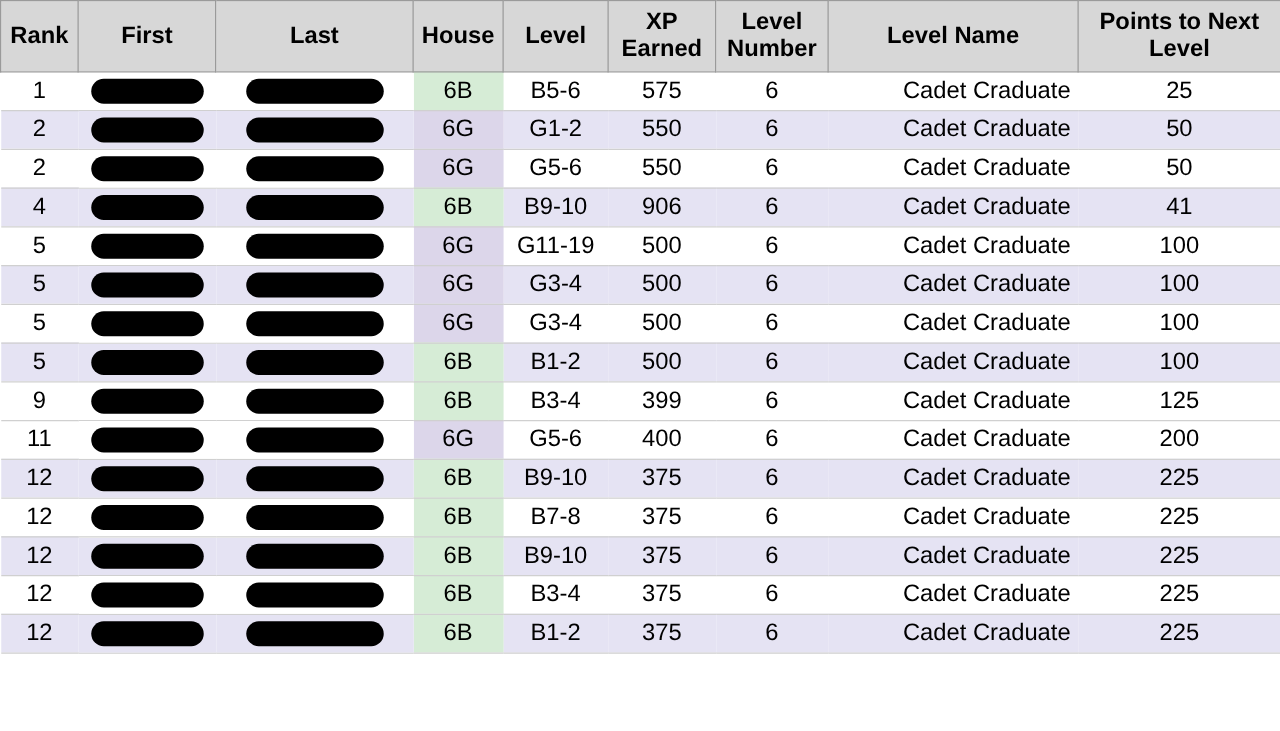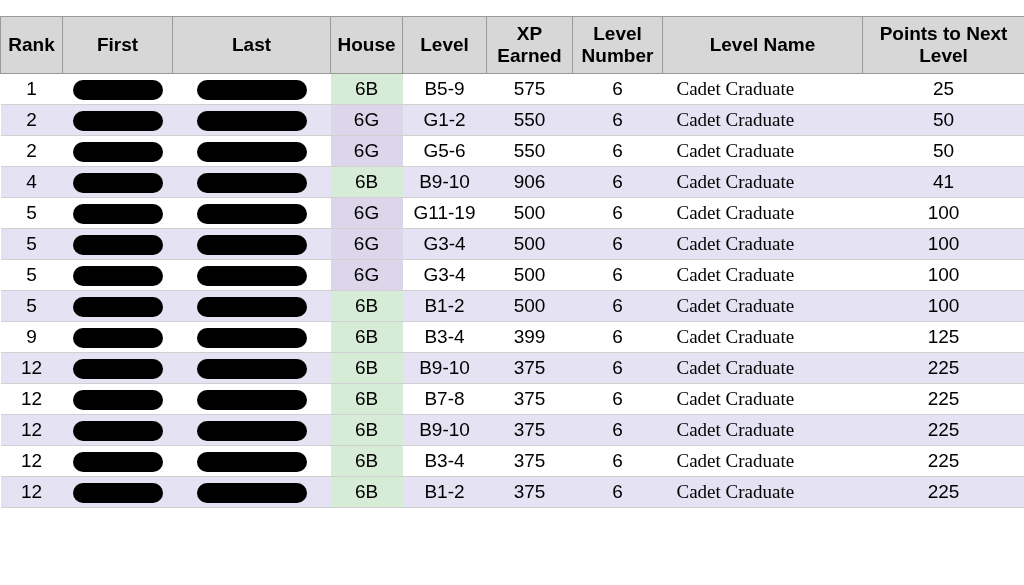--- a/index.html
+++ b/index.html
@@ -11,21 +11,20 @@
     font-family: "Segoe UI", Arial, sans-serif;
     font-size: 19px;
     color: #000;
     background: #fff;
     overflow: hidden;
   }
   table {
     border-collapse: collapse;
     width: 100%;
     table-layout: fixed;
-    margin-top: 16px;
   }
   thead th {
     background: #d7d7d7;
     border: 1px solid #9a9a9a;
     font-weight: 700;
     padding: 6px 4px;
     text-align: center;
     vertical-align: middle;
     height: 56px;
     line-height: 1.15;
@@ -41,21 +40,21 @@
     vertical-align: middle;
     white-space: nowrap;
   }
   tbody tr.even td { background: #e5e3f3; }
   tbody tr.odd  td { background: #ffffff; }
   
   td.house-B { background: #d6ecd6 !important; }
   td.house-G { background: #dcd6ea !important; }
   
   td.col-first, td.col-last { text-align: center; position: relative; }
-  td.col-levelname { text-align: left; padding-left: 14px; font-family: Liberation Serif, serif; }
+  td.col-levelname { text-align: right; padding-left: 14px; }
   .redact {
     display: inline-block;
     background: #000;
     border-radius: 10px / 10px;
     height: 20px;
     vertical-align: middle;
   }
   .redact.w2 { width: 90px; }
   .redact.w3 { width: 110px; }
   
@@ -96,21 +95,21 @@
       <th>Level Name</th>
       <th>Points to Next Level</th>
     </tr>
   </thead>
   <tbody id="tbody">
       <tr class="odd">
         <td>1</td>
         <td class="col-first"><span class="redact w2"></span></td>
         <td class="col-last"><span class="redact w3"></span></td>
         <td class="house-B">6B</td>
-        <td>B5-9</td>
+        <td>B5-6</td>
         <td>575</td>
         <td>6</td>
         <td class="col-levelname">Cadet Craduate</td>
         <td>25</td>
       </tr>
       <tr class="even">
         <td>2</td>
         <td class="col-first"><span class="redact w2"></span></td>
         <td class="col-last"><span class="redact w3"></span></td>
         <td class="house-G">6G</td>
@@ -189,20 +188,31 @@
       <tr class="odd">
         <td>9</td>
         <td class="col-first"><span class="redact w2"></span></td>
         <td class="col-last"><span class="redact w3"></span></td>
         <td class="house-B">6B</td>
         <td>B3-4</td>
         <td>399</td>
         <td>6</td>
         <td class="col-levelname">Cadet Craduate</td>
         <td>125</td>
+      </tr>
+      <tr class="odd">
+        <td>11</td>
+        <td class="col-first"><span class="redact w2"></span></td>
+        <td class="col-last"><span class="redact w3"></span></td>
+        <td class="house-G">6G</td>
+        <td>G5-6</td>
+        <td>400</td>
+        <td>6</td>
+        <td class="col-levelname">Cadet Craduate</td>
+        <td>200</td>
       </tr>
       <tr class="even">
         <td>12</td>
         <td class="col-first"><span class="redact w2"></span></td>
         <td class="col-last"><span class="redact w3"></span></td>
         <td class="house-B">6B</td>
         <td>B9-10</td>
         <td>375</td>
         <td>6</td>
         <td class="col-levelname">Cadet Craduate</td>

